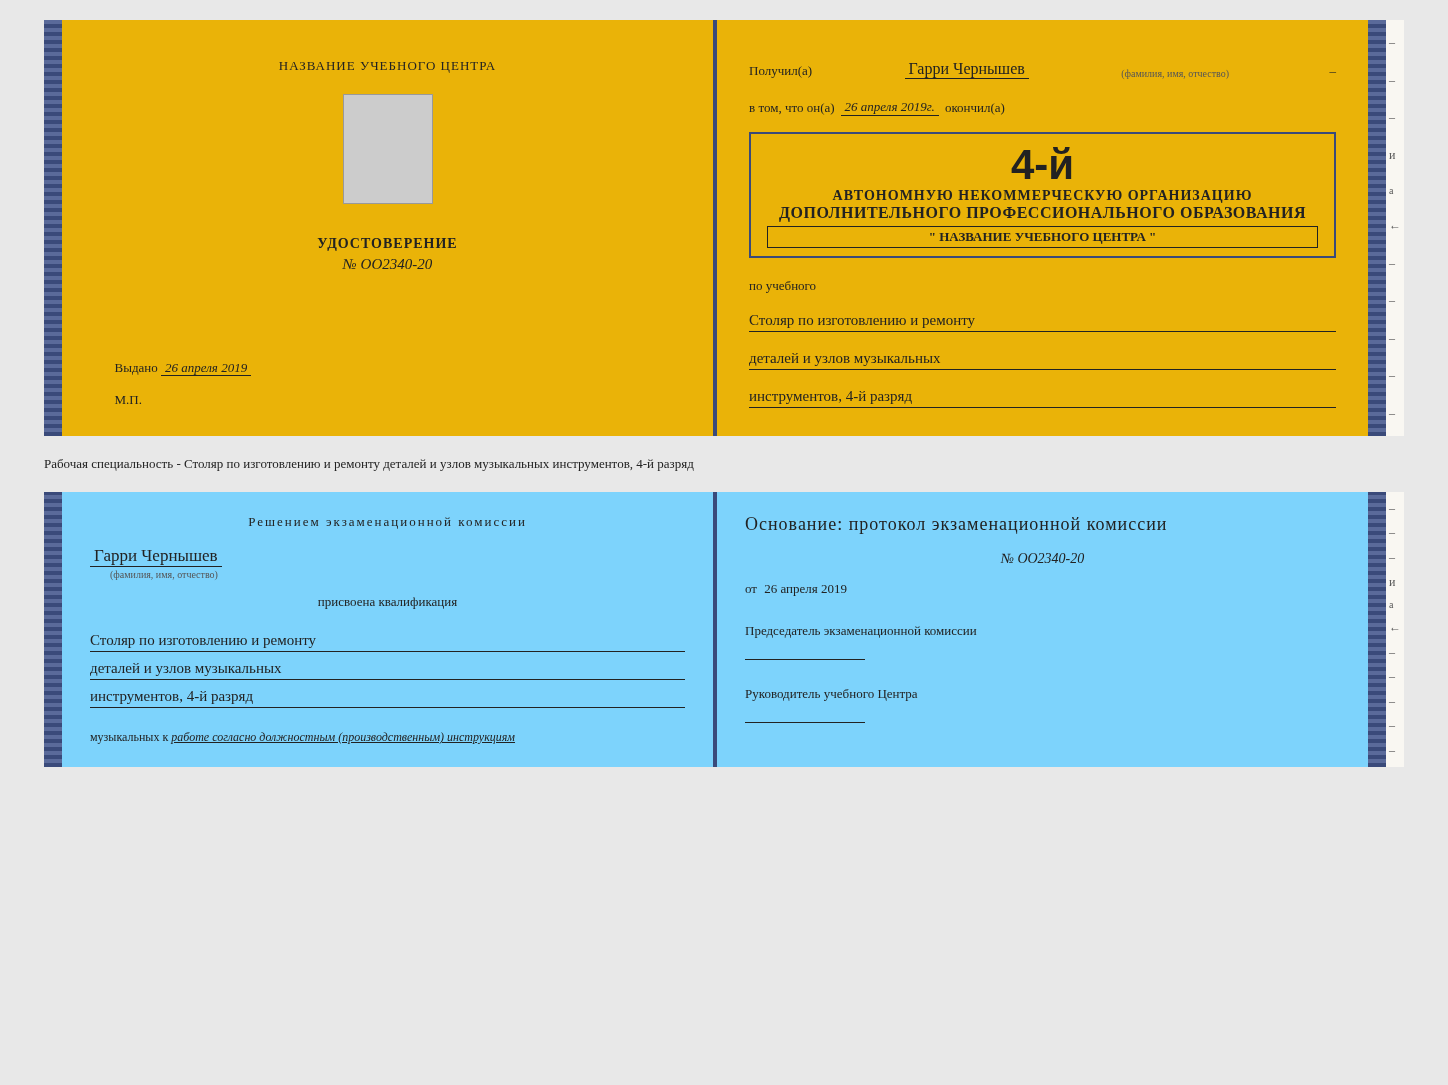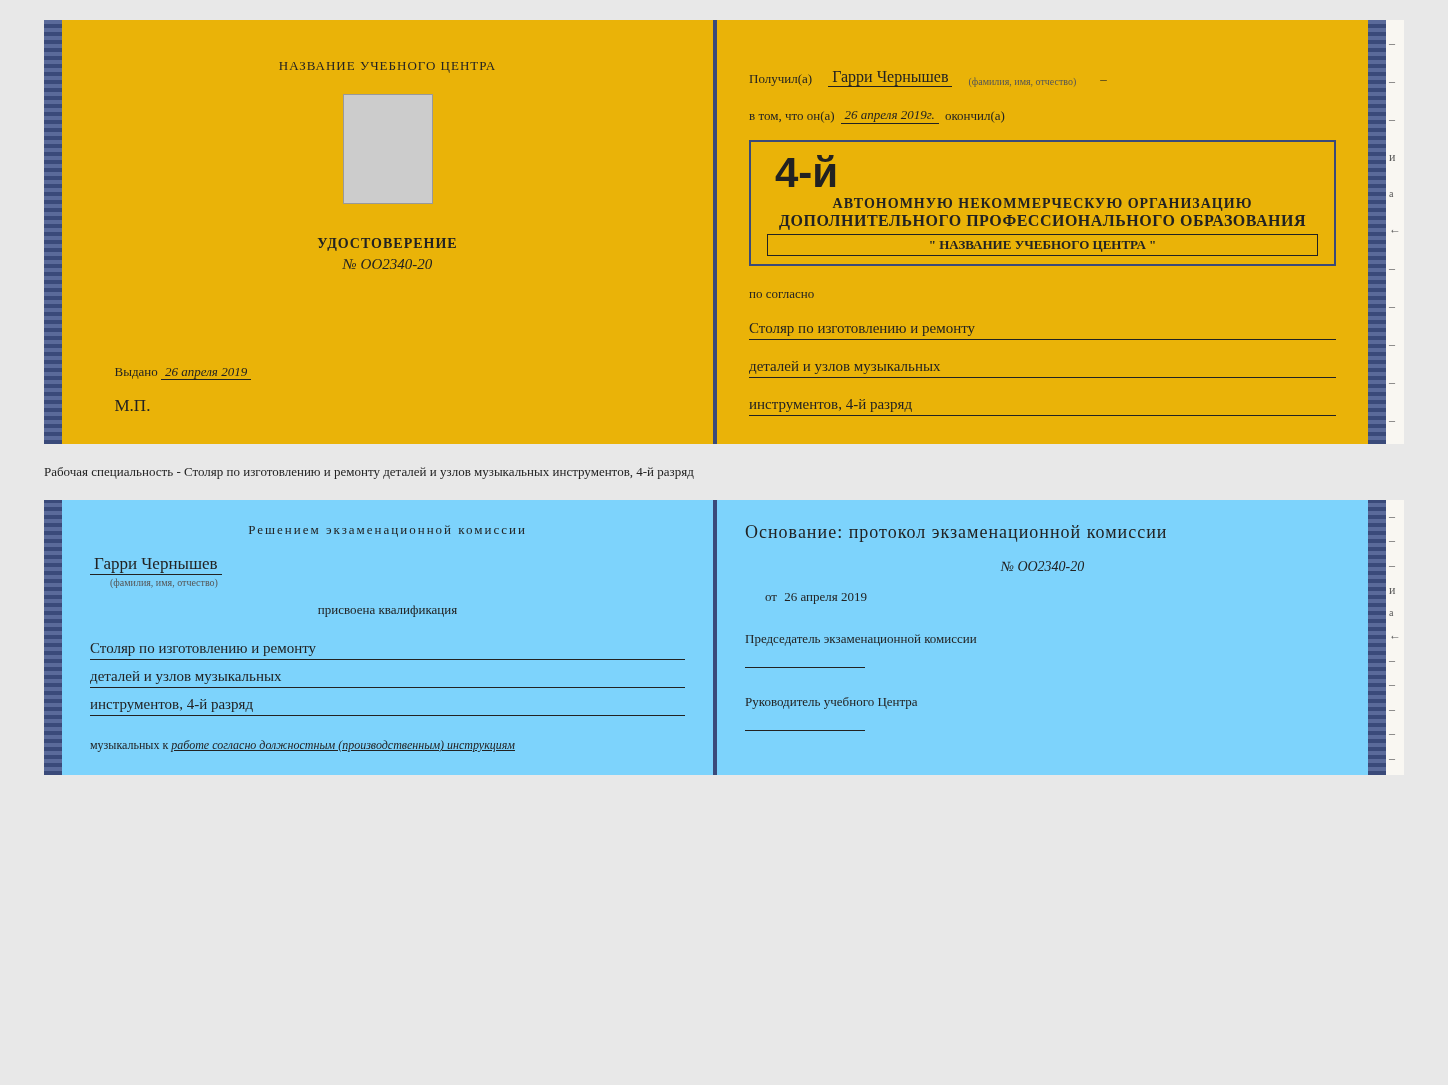--- a/index.html
+++ b/index.html
@@ -107,34 +107,35 @@
       font-size: 13px;
       color: #222;
     }
 
     .vydano-value {
       font-style: italic;
     }
 
     .mp-line {
       margin-top: 20px;
-      font-size: 17px;
+      font-size: 13px;
       color: #222;
       align-self: flex-start;
     }
 
     
     .poluchil-line {
       font-size: 13px;
       color: #222;
-      margin-top: 20px;
+      margin-top: 12px;
       display: flex;
       align-items: flex-end;
       gap: 16px;
       flex-wrap: wrap;
+      justify-content: space-between;
     }
 
     .handwritten {
       font-family: 'Segoe Script', 'Brush Script MT', cursive;
       font-size: 16px;
       color: #222;
       border-bottom: 1px solid #222;
       padding: 0 4px;
     }
 
@@ -295,21 +296,20 @@
       color: #222;
       font-style: italic;
       text-align: center;
       margin-top: 6px;
     }
 
     .ot-line {
       font-size: 13px;
       color: #222;
       margin-top: 4px;
-      margin-left: 20px;
     }
 
     .predsedatel {
       font-size: 13px;
       color: #222;
       margin-top: 16px;
     }
 
     .sig-line {
       border-bottom: 1px solid #222;
@@ -333,21 +333,21 @@
       font-style: italic;
       border-bottom: 1px solid #222;
       padding: 0 4px;
     }
 
     .four-badge {
       font-family: 'Arial Black', Arial, sans-serif;
       font-size: 42px;
       font-weight: 900;
       color: #222;
-      text-align: left;
+      text-align: center;
       line-height: 1;
       padding: 2px 8px;
     }
 
     .stamp-wrapper {
       border: 2.5px solid #3a4a7a;
       padding: 8px 16px;
       margin-top: 4px;
       display: inline-block;
       width: 100%;
@@ -391,21 +391,21 @@
         <span>окончил(а)</span>
       </div>
 
       <div class="stamp-wrapper">
         <div class="four-badge">4-й</div>
         <div class="stamp-line1">АВТОНОМНУЮ НЕКОММЕРЧЕСКУЮ ОРГАНИЗАЦИЮ</div>
         <div class="stamp-line2">ДОПОЛНИТЕЛЬНОГО ПРОФЕССИОНАЛЬНОГО ОБРАЗОВАНИЯ</div>
         <div class="stamp-line3">" НАЗВАНИЕ УЧЕБНОГО ЦЕНТРА "</div>
       </div>
 
-      <div class="po-professii">по согласно</div>
+      <div class="po-professii">по учебного</div>
       <span class="handwritten-long">Столяр по изготовлению и ремонту</span>
       <span class="handwritten-long">деталей и узлов музыкальных</span>
       <span class="handwritten-long">инструментов, 4-й разряд</span>
     </div>
   </div>
 
   <div class="spine-right"></div>
   <div style="display:flex; flex-direction:column; justify-content:space-around; padding:4px 3px; background:#f9f7f2; font-size:12px; color:#555; min-width:16px;">
     <span>–</span>
     <span>–</span>

